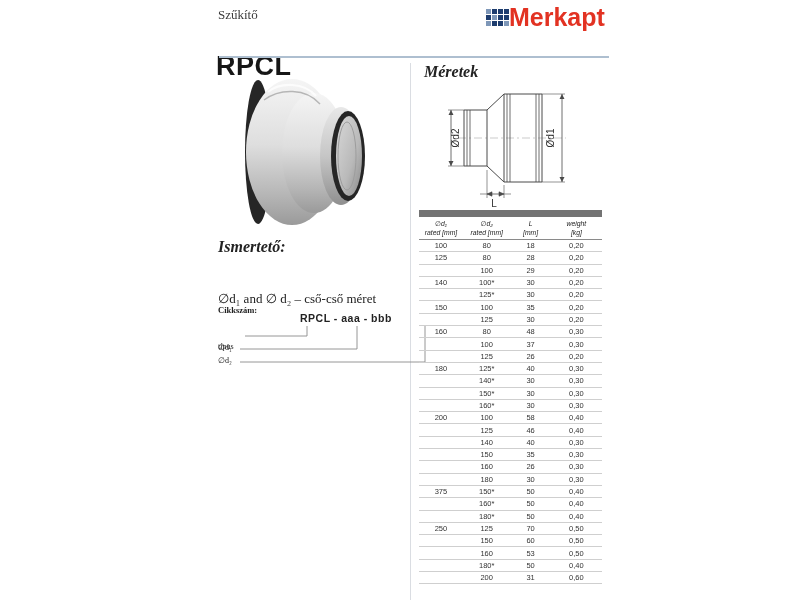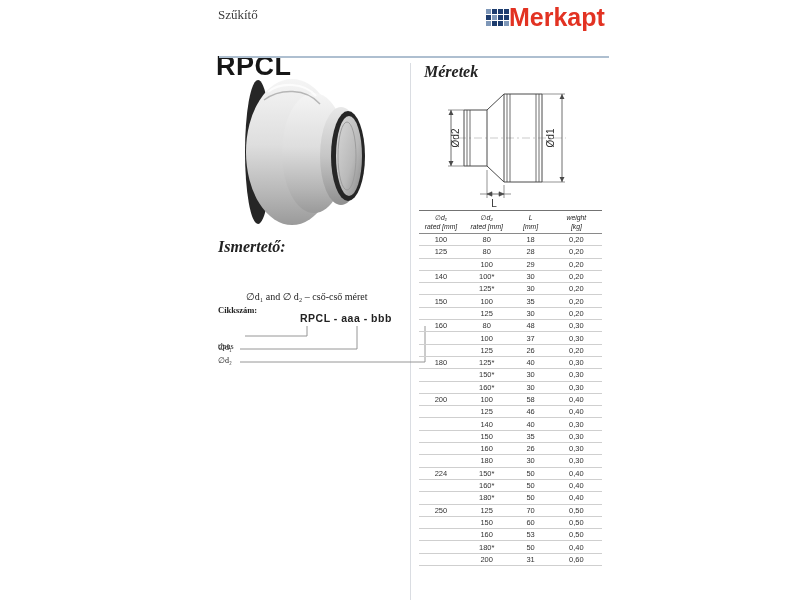--- a/index.html
+++ b/index.html
@@ -17,34 +17,34 @@
   .sq-b{background:#1d3c6e;}
   .logo-text{font-family:"Liberation Sans","DejaVu Sans",sans-serif;font-weight:bold;
              font-size:25px;line-height:25px;color:#e23222;}
   .hrule{position:absolute;left:219px;top:56px;width:390px;height:2px;background:#aebfd0;}
   .vrule{position:absolute;left:410px;top:63px;width:1px;height:537px;background:#dadde2;}
 
   
   .product-img{position:absolute;left:228px;top:66px;}
   .ismerteto{position:absolute;left:218px;top:238px;font-size:16px;font-weight:bold;font-style:italic;}
   .descr{position:absolute;left:218px;top:264px;width:195px;font-size:8.5px;font-weight:bold;color:#222;}
-  .dimnote{position:absolute;left:218px;top:291px;font-size:10px;color:#222;margin-left:28px;}
+  .dimnote{position:absolute;left:218px;top:291px;font-size:13px;color:#222;}
   .artlabel{position:absolute;left:218px;top:305px;font-size:8.5px;font-weight:bold;}
   .code{position:absolute;left:300px;top:312px;font-size:10.5px;font-weight:bold;
         font-family:"Liberation Sans","DejaVu Sans",sans-serif;letter-spacing:.5px;}
   .legend-label{position:absolute;left:218px;font-size:8px;color:#222;}
   .lg0{top:342px;} .lg1{top:343px;} .lg2{top:356px;}
   .callout-svg{position:absolute;left:240px;top:320px;}
 
   
   .meretek{position:absolute;left:424px;top:63px;font-size:16px;font-weight:bold;font-style:italic;}
   .drawing{position:absolute;left:442px;top:86px;}
   .dims-table{position:absolute;left:419px;top:210px;width:183px;border-collapse:collapse;
               font-family:"Liberation Sans","DejaVu Sans",sans-serif;font-size:7.5px;color:#333;
-              border-top:1px solid #737373;}
+              border-top:7px solid #737373;}
   .dims-table th{font-weight:normal;font-style:italic;font-size:6.8px;line-height:8.5px;
                  padding:3px 1px 2px;border-bottom:1px solid #8a8a8a;color:#222;}
   .dims-table td{height:11.3px;padding:0 1px;text-align:center;border-bottom:1px solid #cfcfcf;line-height:11px;}
   .dims-table th{text-align:center;}
   .c1{width:24%;} .c2{width:26%;} .c3{width:22%;} .c4{width:28%;}
 </style>
 </head>
 <body>
 
 <div class="page">
@@ -234,20 +234,26 @@
           <td>0,20</td>
         </tr>
         <tr>
           <td>180</td>
           <td>125*</td>
           <td>40</td>
           <td>0,30</td>
         </tr>
         <tr>
           <td></td>
+          <td>140*</td>
+          <td>30</td>
+          <td>0,30</td>
+        </tr>
+        <tr>
+          <td></td>
           <td>150*</td>
           <td>30</td>
           <td>0,30</td>
         </tr>
         <tr>
           <td></td>
           <td>160*</td>
           <td>30</td>
           <td>0,30</td>
         </tr>
@@ -281,21 +287,21 @@
           <td>26</td>
           <td>0,30</td>
         </tr>
         <tr>
           <td></td>
           <td>180</td>
           <td>30</td>
           <td>0,30</td>
         </tr>
         <tr>
-          <td>224</td>
+          <td>375</td>
           <td>150*</td>
           <td>50</td>
           <td>0,40</td>
         </tr>
         <tr>
           <td></td>
           <td>160*</td>
           <td>50</td>
           <td>0,40</td>
         </tr>

